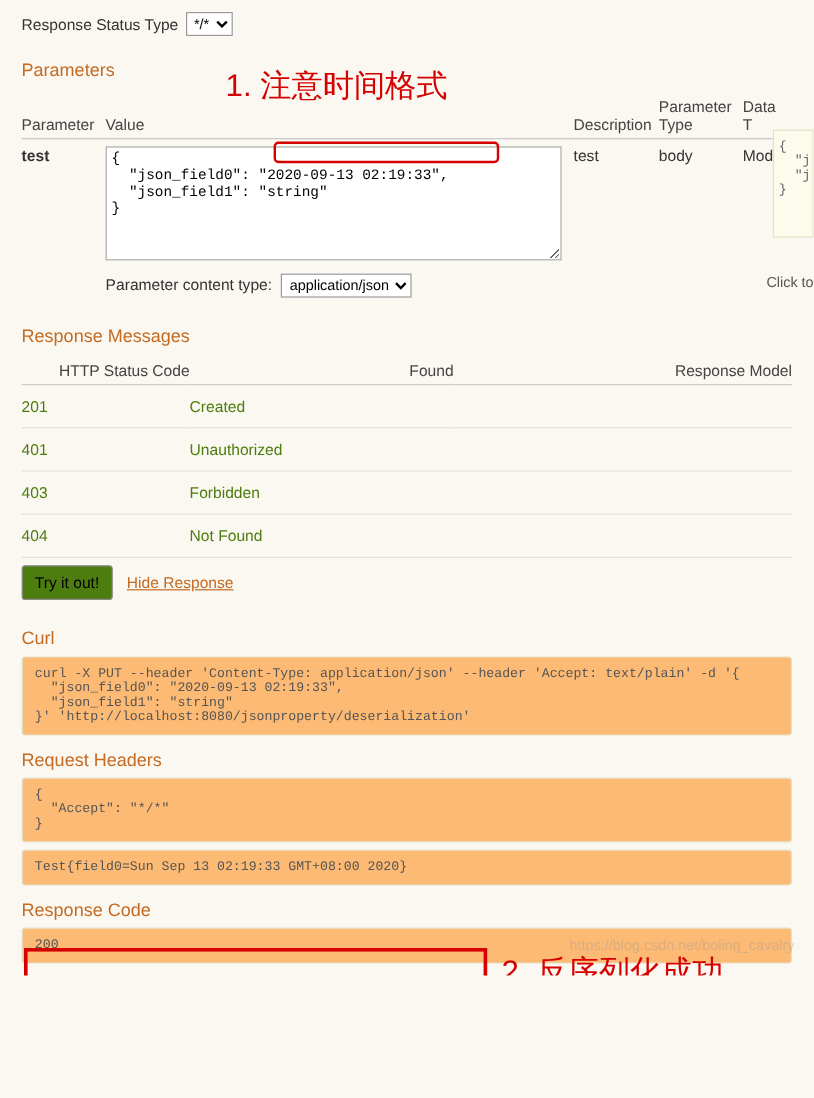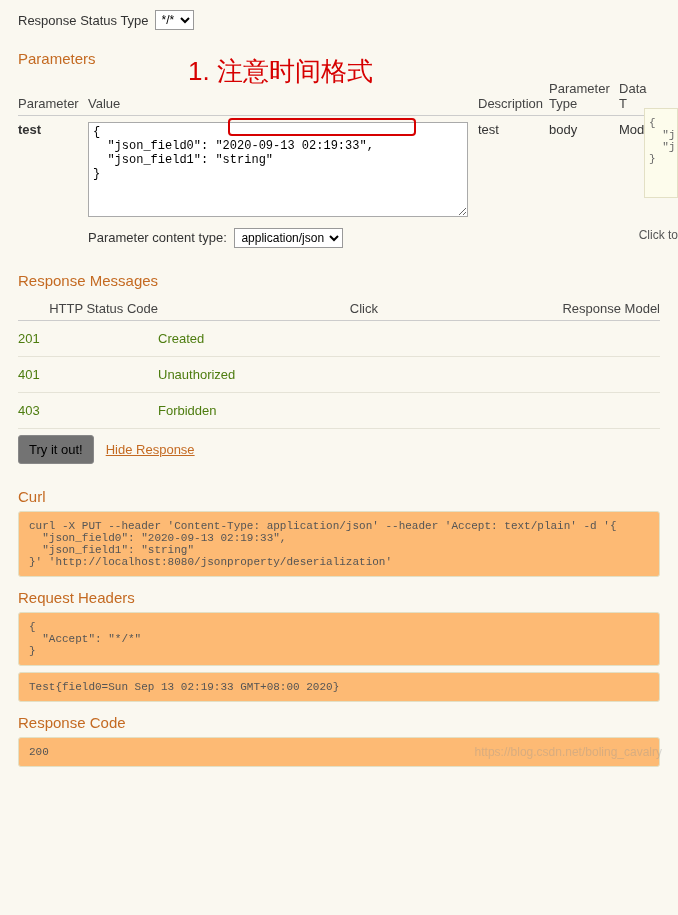--- a/index.html
+++ b/index.html
@@ -100,21 +100,21 @@
 }
 table.respmsg td {
   border-bottom: 1px solid #e5e3d7;
   padding: 10px 0;
   color: #4d7c0f;
 }
 .try-row { display: flex; align-items: center; gap: 12px; margin-top: 6px; }
 button.try {
   font-size: 13px;
   padding: 6px 10px;
-  background: #737373;
+  background: #4d7c0f;
   border: 1px solid #888;
   border-radius: 3px;
   cursor: pointer;
 }
 a.hide {
   color: #c46a22;
   font-size: 13px;
   text-decoration: underline;
 }
 pre.codebox {
@@ -209,38 +209,43 @@
   "j
 }</div>
 <div class="clickto">Click to</div>
 
 <div class="section">
   <div class="section-title">Response Messages</div>
   <table class="respmsg">
     <thead>
       <tr>
         <th style="width:140px;">HTTP Status Code</th>
-        <th style="width:220px;">Click</th>
+        <th style="width:220px;">Found</th>
         <th>Response Model</th>
       </tr>
     </thead>
     <tbody>
       <tr>
           <td>201</td>
           <td>Created</td>
           <td></td>
         </tr>
       <tr>
           <td>401</td>
           <td>Unauthorized</td>
           <td></td>
         </tr>
       <tr>
           <td>403</td>
           <td>Forbidden</td>
+          <td></td>
+        </tr>
+      <tr>
+          <td>404</td>
+          <td>Not Found</td>
           <td></td>
         </tr>
     </tbody>
   </table>
   <div class="try-row">
     <button class="try">Try it out!</button>
     <a href="#" class="hide">Hide Response</a>
   </div>
 </div>
 

